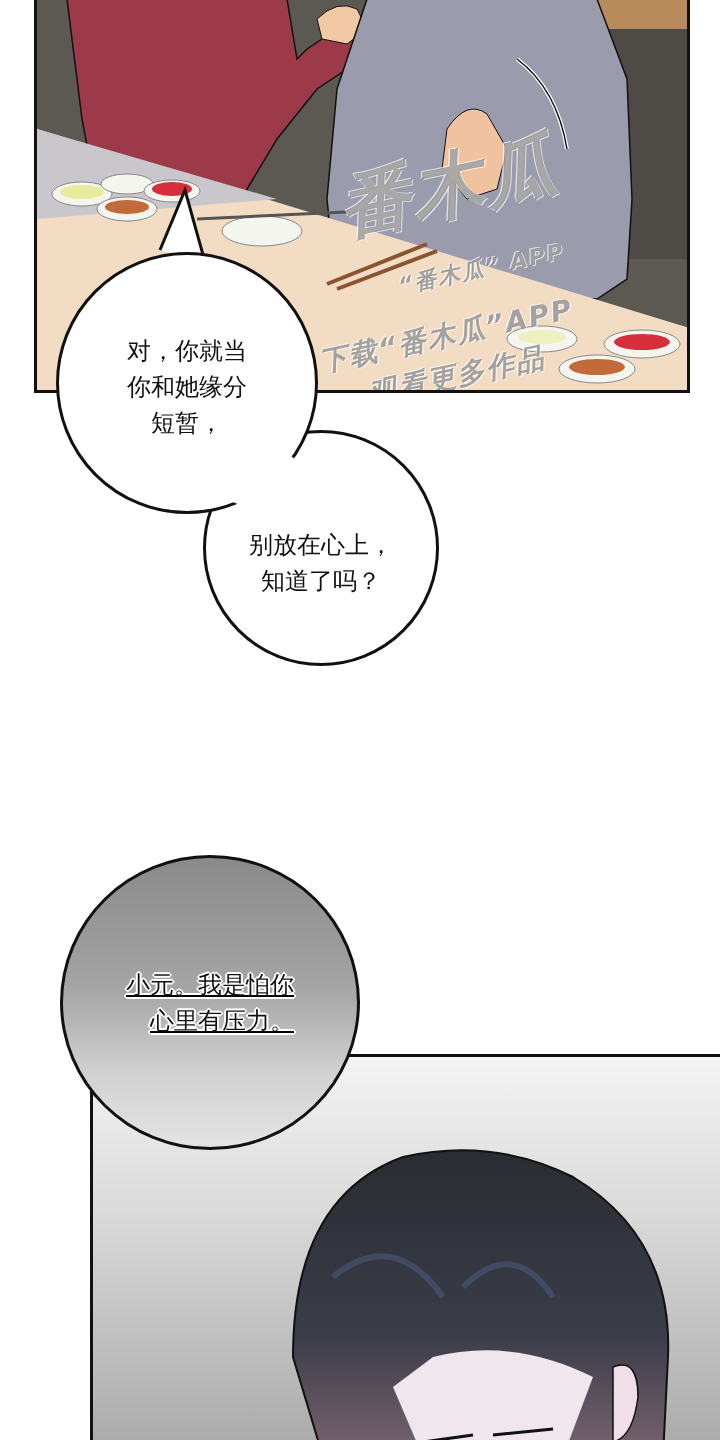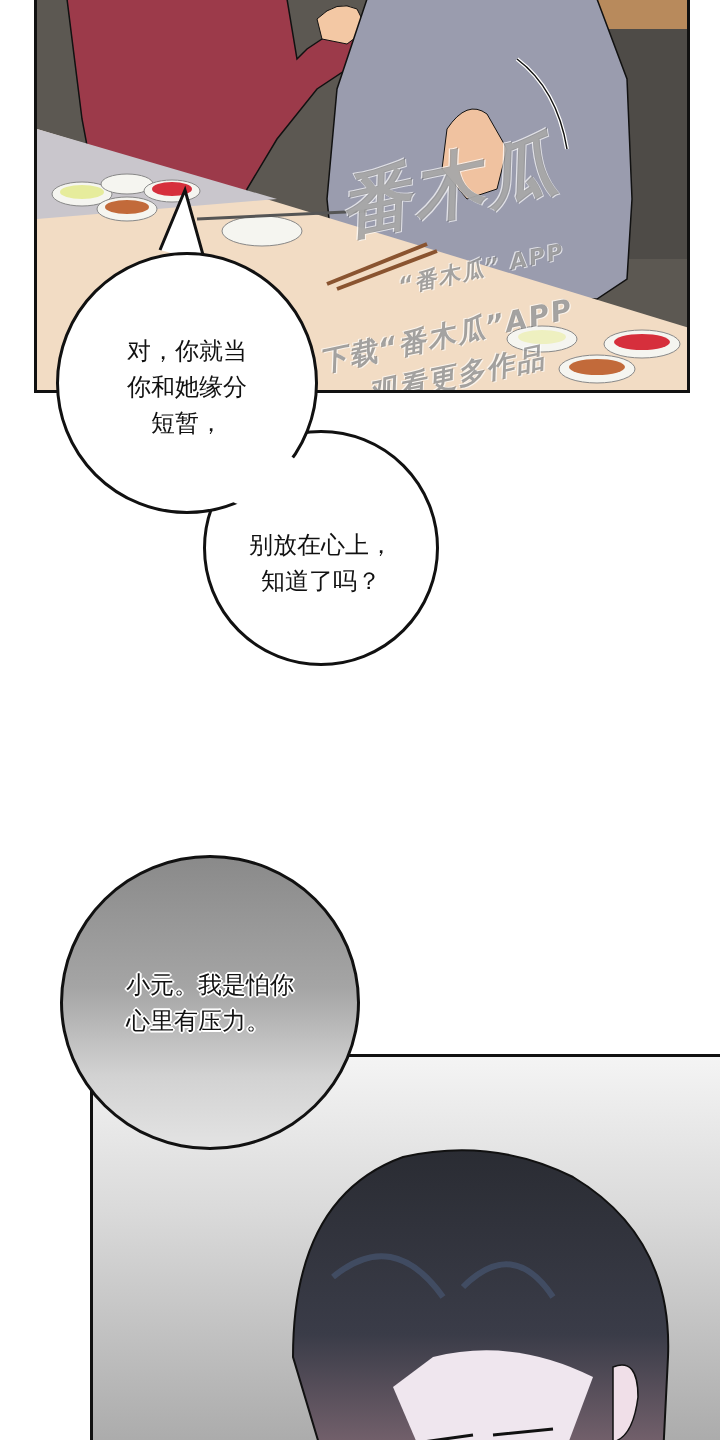--- a/index.html
+++ b/index.html
@@ -22,21 +22,21 @@
     position: absolute; background: #fff; border: 3px solid #111; border-radius: 50%;
     display: flex; align-items: center; justify-content: center; text-align: center;
     box-sizing: border-box;
   }
   .bubble-text {
     font-size: 24px; line-height: 36px; color: #111; font-weight: 500; white-space: pre-line;
   }
   .gray-bubble {
     position: absolute; border: 3px solid #111; border-radius: 50%; box-sizing: border-box;
     background: linear-gradient(180deg, #8a8a8a 0%, #a5a5a5 45%, #d2d2d2 75%, #e3e3e3 100%);
-    display: flex; align-items: center; justify-content: center; text-align: left;
+    display: flex; align-items: center; justify-content: center; text-align: right; text-decoration: underline;
   }
   .gray-bubble .bubble-text {
     color: #111;
     text-shadow: 2px 0 #fff, -2px 0 #fff, 0 2px #fff, 0 -2px #fff, 1px 1px #fff, -1px -1px #fff, 1px -1px #fff, -1px 1px #fff;
   }
   .watermark {
     position: absolute; color: rgba(90,90,90,0.55); font-weight: bold; font-style: italic;
     letter-spacing: 2px; transform: rotate(-12deg); white-space: nowrap;
     text-shadow: 1px 1px 0 rgba(255,255,255,0.7), -1px -1px 0 rgba(255,255,255,0.7);
   }

